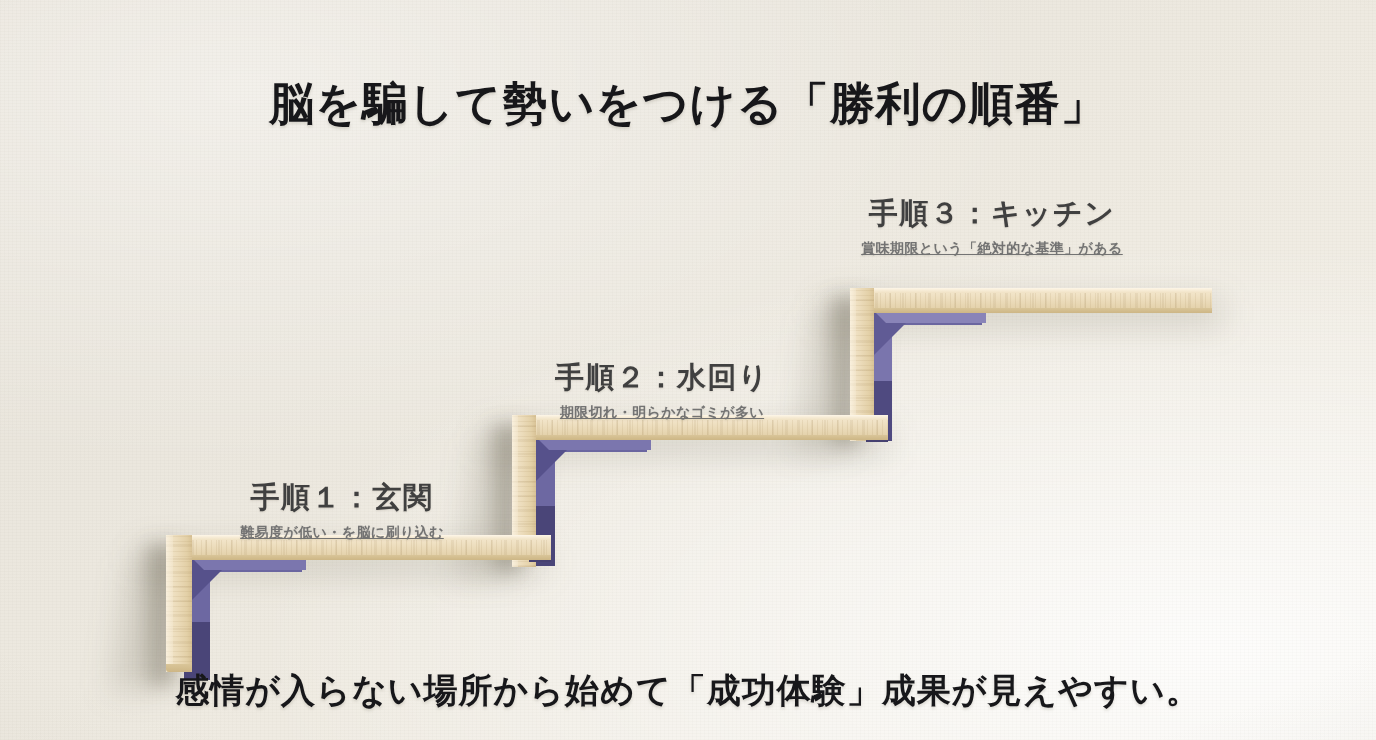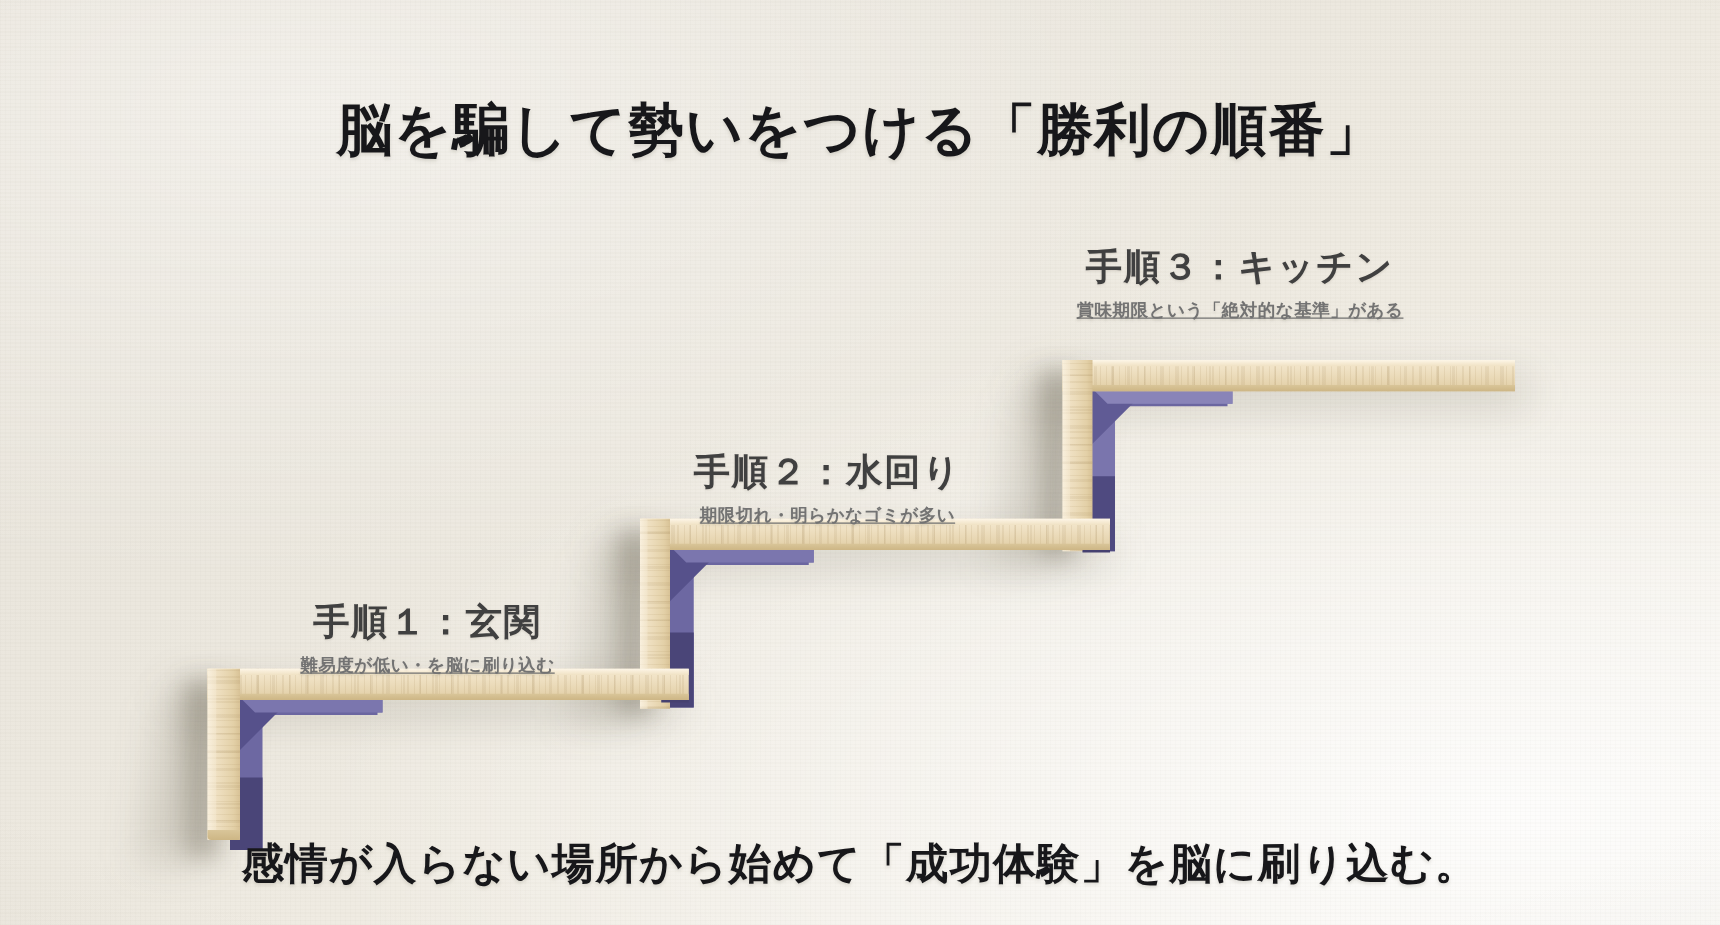--- a/index.html
+++ b/index.html
@@ -206,15 +206,15 @@
   <div class="step-label" id="label2">
     <div class="st-title">手順２：水回り</div>
     <div class="st-sub">期限切れ・明らかなゴミが多い</div>
   </div>
 
   <div class="step-label" id="label3">
     <div class="st-title">手順３：キッチン</div>
     <div class="st-sub">賞味期限という「絶対的な基準」がある</div>
   </div>
 
-  <div class="txt" id="footer">感情が入らない場所から始めて「成功体験」を脳に刷り込む。</div>
+  <div class="txt" id="footer">感情が入らない場所から始めて「成功体験」成果が見えやすい。</div>
 
 </div>
 
 </body></html>

